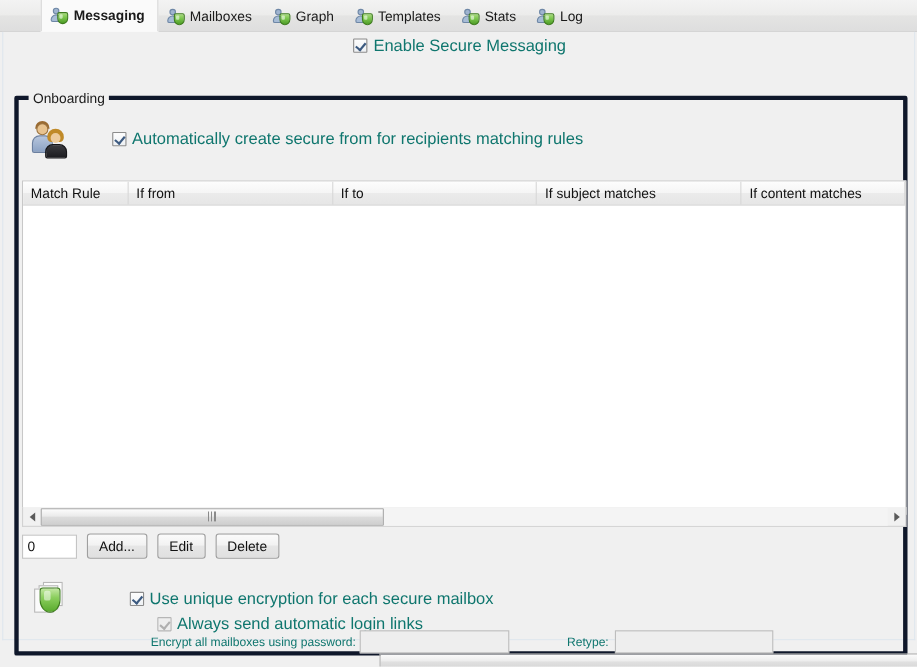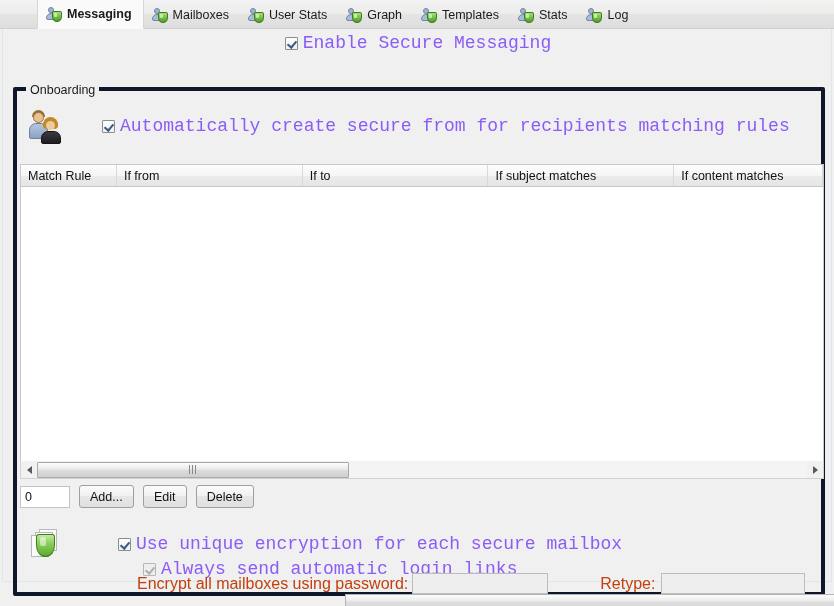--- a/index.html
+++ b/index.html
@@ -121,21 +121,21 @@
     display: flex;
     justify-content: center;
     align-items: center;
   }
   .check-line {
     display: flex;
     align-items: center;
     gap: 5px;
     white-space: nowrap;
   }
-  .check-line .lbl { font-size: 18px; color: #8b5cf6; font-family: Liberation Mono, monospace; }
+  .check-line .lbl { font-size: 15px; color: #0f766e; }
 
   
   .cb {
     width: 13px; height: 13px;
     flex: 0 0 13px;
     box-sizing: border-box;
     background: linear-gradient(to bottom, #fdfdfd, #eef1f4);
     border: 1px solid #8c8c8c;
     position: relative;
     border-radius: 1px;
@@ -405,22 +405,22 @@
 
   .pwd-row {
     position: absolute;
     left: 120px;
     top: 482px;
     width: 680px;
     display: flex;
     align-items: center;
   }
   .pwd-label {
-    font-size: 16px;
-    color: #c2410c;
+    font-size: 11px;
+    color: #0f766e;
     white-space: nowrap;
   }
   .pwd-input {
     height: 21px;
     background: #eeeeee;
     border: 1px solid #bdbdbd;
     box-sizing: border-box;
     font-family: "Liberation Sans", sans-serif;
     font-size: 12.5px;
     color: #9a9a9a;
@@ -459,28 +459,20 @@
 
   <div class="tab">
     <span class="icon-user-shield">
       <span class="head"></span>
         <span class="body"></span>
         <span class="shield"></span>
     </span>
     <span class="tab-label">Mailboxes</span>
   </div>
 
-  <div class="tab">
-    <span class="icon-user-shield">
-      <span class="head"></span>
-        <span class="body"></span>
-        <span class="shield"></span>
-    </span>
-    <span class="tab-label">User Stats</span>
-  </div>
 
   <div class="tab">
     <span class="icon-user-shield">
       <span class="head"></span>
         <span class="body"></span>
         <span class="shield"></span>
     </span>
     <span class="tab-label">Graph</span>
   </div>
 

